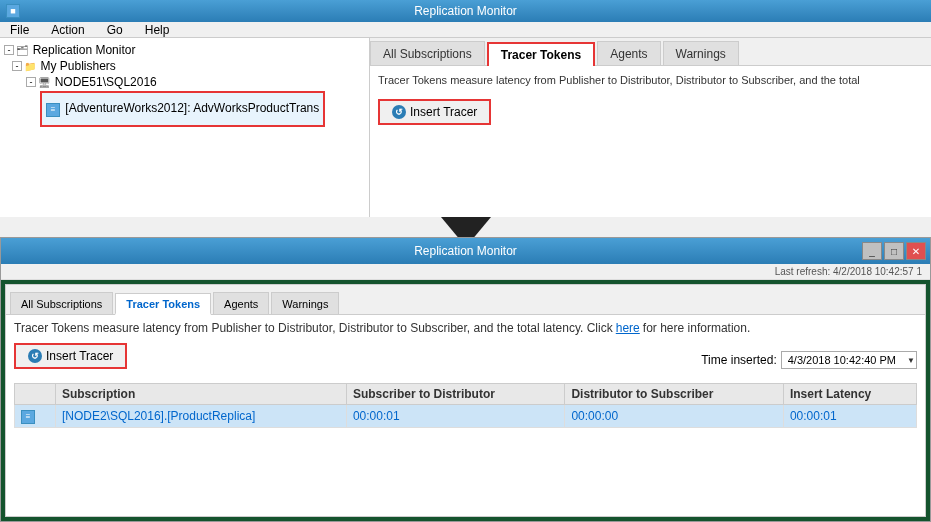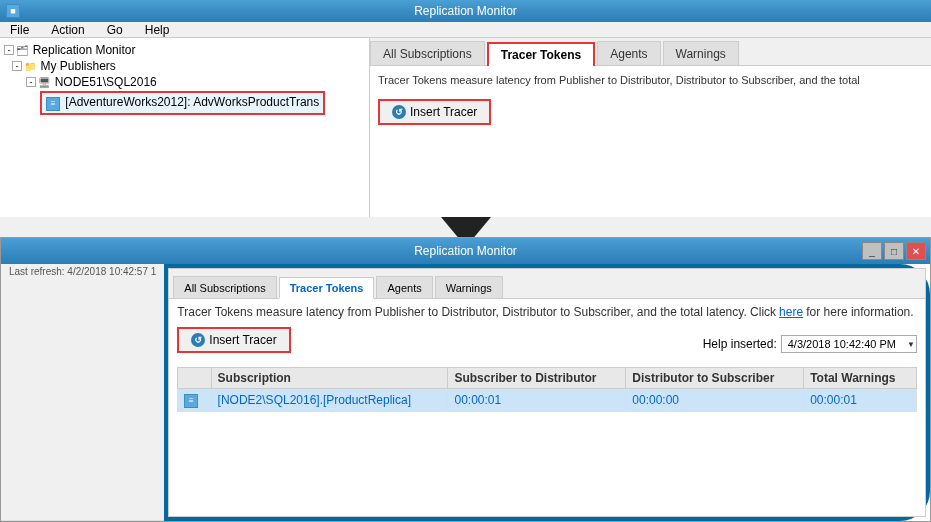--- a/index.html
+++ b/index.html
@@ -70,21 +70,21 @@
     }
     .tree-indent-1 { padding-left: 8px; }
     .tree-indent-2 { padding-left: 22px; }
     .tree-indent-3 { padding-left: 36px; }
     .tree-text { margin-left: 2px; }
     .tree-icon { font-size: 10px; margin-right: 2px; color: #555; }
 
     .highlighted-item {
       border: 2px solid #e63535;
       background: #e8f4fd;
-      padding: 2px 4px;
+      padding: 8px 4px;
     }
 
     
     .right-panel {
       flex: 1;
       background: white;
       display: flex;
       flex-direction: column;
     }
 
@@ -214,24 +214,24 @@
       border: 1px solid #888;
       display: flex; align-items: center; justify-content: center;
       cursor: pointer;
       font-size: 10px;
       color: #333;
     }
     .win-btn.close { background: #e05050; color: white; }
 
     .bottom-content {
       flex: 1;
-      background: #0369a1;
+      background: #14532d;
       padding: 0;
       display: flex;
-      border-radius: 30px;
+      flex-direction: column;
     }
     .bottom-inner {
       background: white;
       margin: 4px;
       flex: 1;
       border: 1px solid #ccc;
       display: flex;
       flex-direction: column;
     }
 
@@ -467,36 +467,36 @@
           <span class="info-link">here</span>
           <span>for here information.</span>
         </div>
 
         <div class="toolbar-row">
           <button class="insert-tracer-btn">
             <span class="btn-icon">↺</span>
             <span>Insert Tracer</span>
           </button>
           <div class="time-inserted">
-            <span>Help inserted:</span>
+            <span>Time inserted:</span>
             <div style="position:relative; display:inline-block;">
               <span class="time-value">4/3/2018 10:42:40 PM</span>
               <span class="dropdown-arrow">▼</span>
             </div>
           </div>
         </div>
 
         <table class="data-table">
           <thead>
             <tr>
               <th></th>
               <th>Subscription</th>
               <th>Subscriber to Distributor</th>
               <th>Distributor to Subscriber</th>
-              <th>Total Warnings</th>
+              <th>Insert Latency</th>
             </tr>
           </thead>
           <tbody>
             <tr class="selected">
               <td>
                 <span class="row-icon">≡</span>
               </td>
               <td>[NODE2\SQL2016].[ProductReplica]</td>
               <td>00:00:01</td>
               <td>00:00:00</td>

